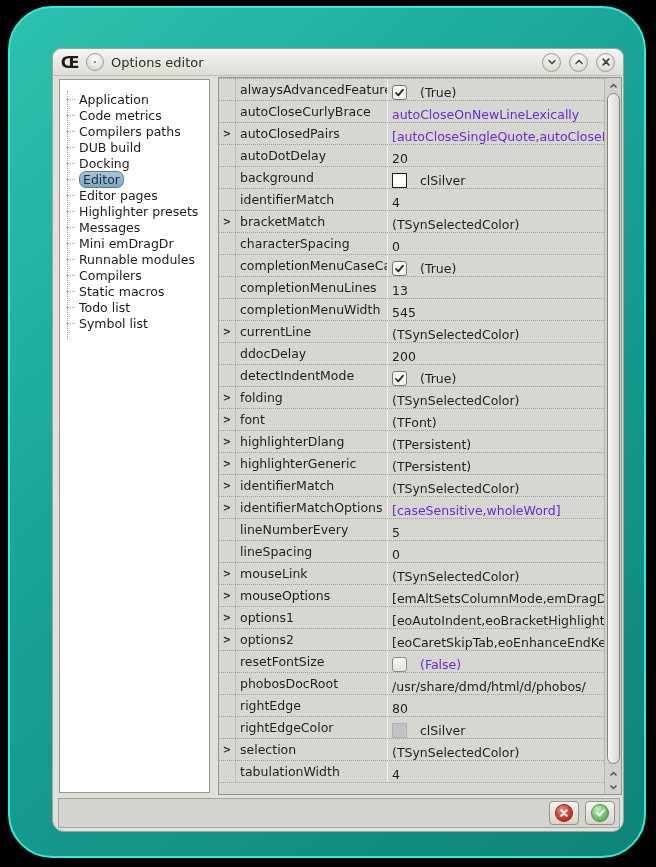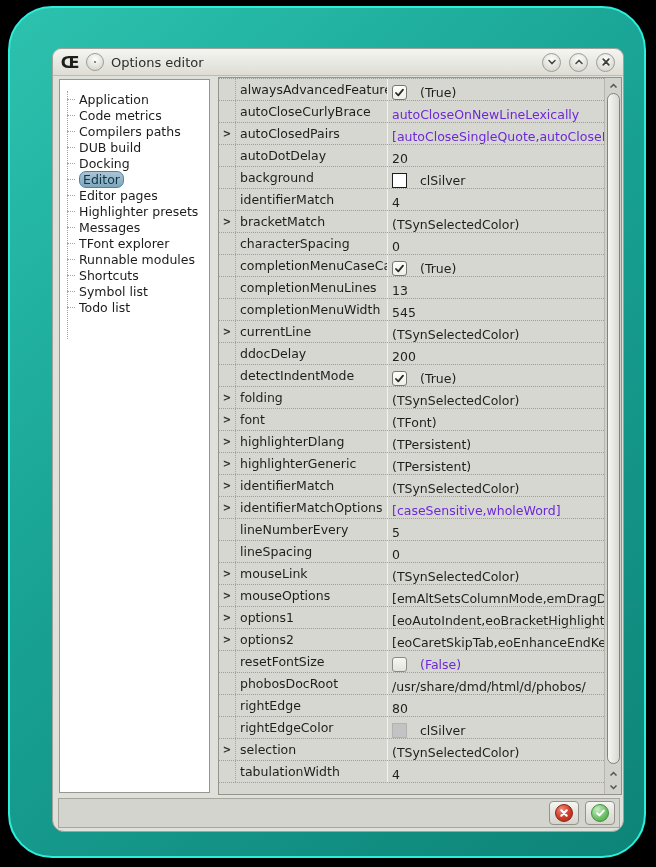--- a/index.html
+++ b/index.html
@@ -150,37 +150,41 @@
           <div class="tree-item">
             <span class="dash"></span>
             <span class="lbl">Highlighter presets</span>
           </div>
           <div class="tree-item">
             <span class="dash"></span>
             <span class="lbl">Messages</span>
           </div>
           <div class="tree-item">
             <span class="dash"></span>
-            <span class="lbl">TFont explorer</span>
+            <span class="lbl">Mini emDragDr</span>
           </div>
           <div class="tree-item">
             <span class="dash"></span>
             <span class="lbl">Runnable modules</span>
           </div>
           <div class="tree-item">
             <span class="dash"></span>
-            <span class="lbl">Shortcuts</span>
+            <span class="lbl">Compilers</span>
+          </div>
+          <div class="tree-item">
+            <span class="dash"></span>
+            <span class="lbl">Static macros</span>
+          </div>
+          <div class="tree-item">
+            <span class="dash"></span>
+            <span class="lbl">Todo list</span>
           </div>
           <div class="tree-item">
             <span class="dash"></span>
             <span class="lbl">Symbol list</span>
-          </div>
-          <div class="tree-item">
-            <span class="dash"></span>
-            <span class="lbl">Todo list</span>
           </div>
         </div>
     </div>
 
     <div class="gridpanel">
       <div class="rows" id="grid-rows">
           <div class="prow">
             <span class="gut"></span>
             <span class="pname">alwaysAdvancedFeatures</span>
             <span class="pval">

